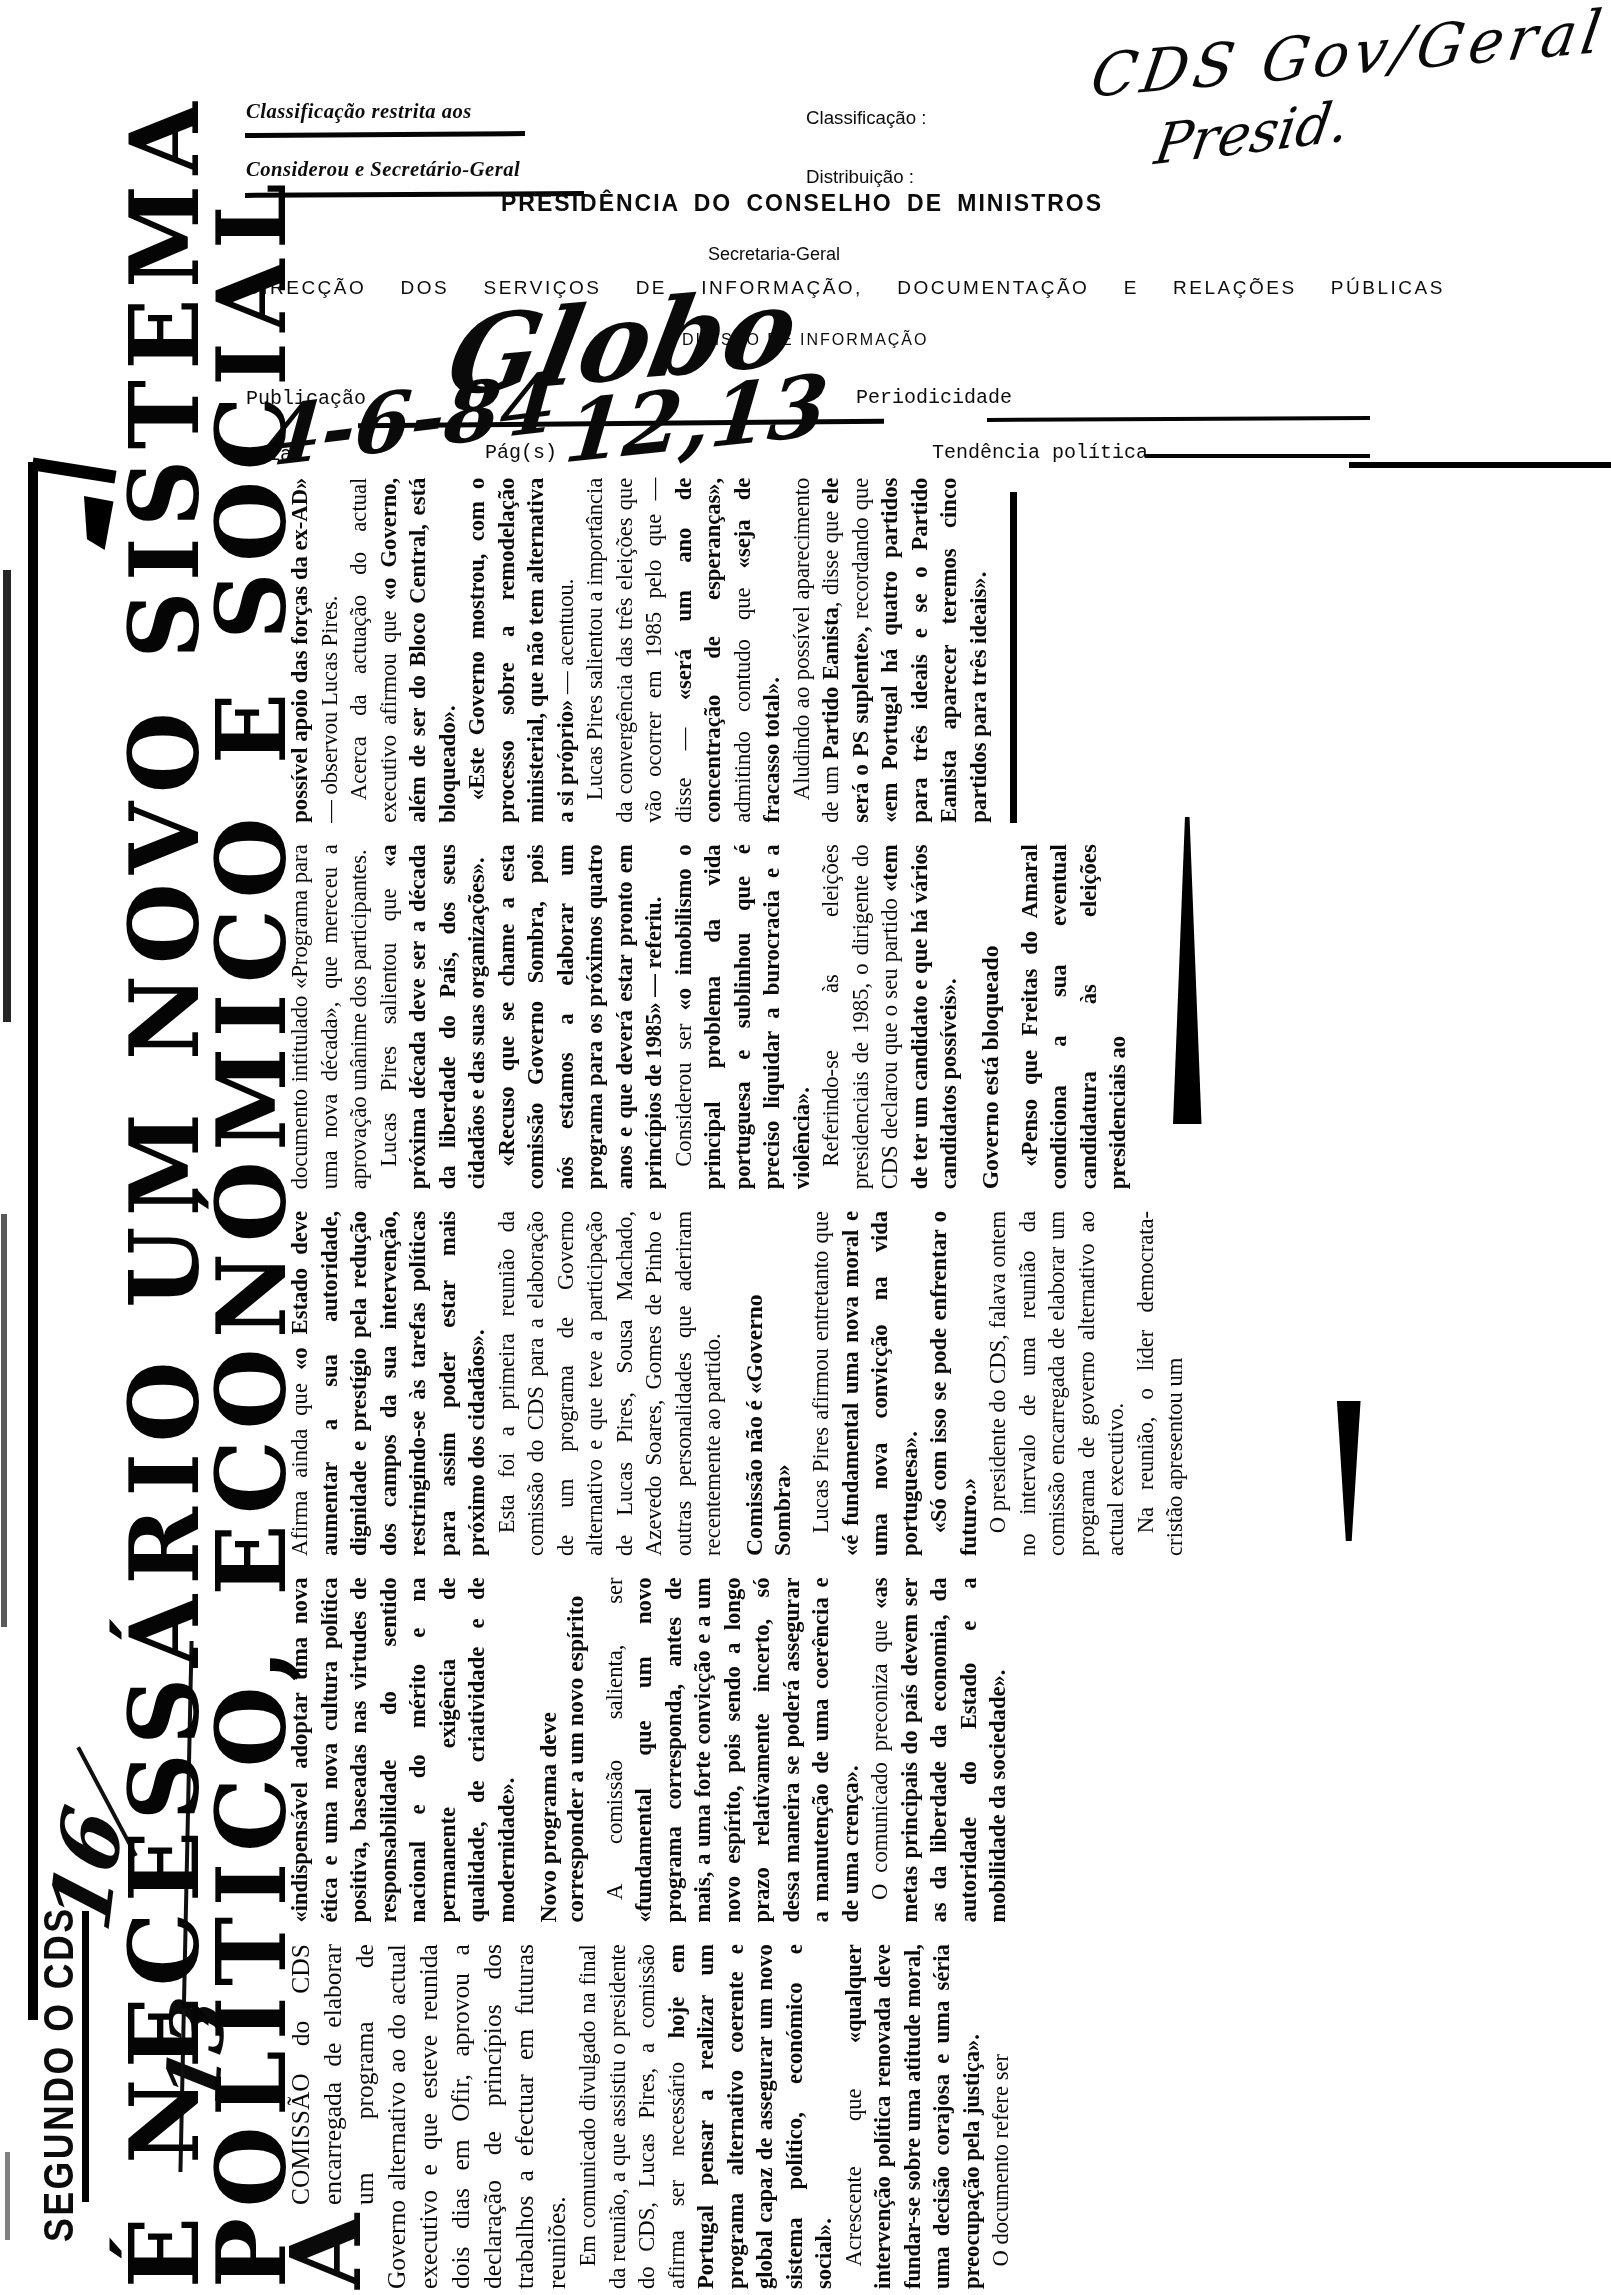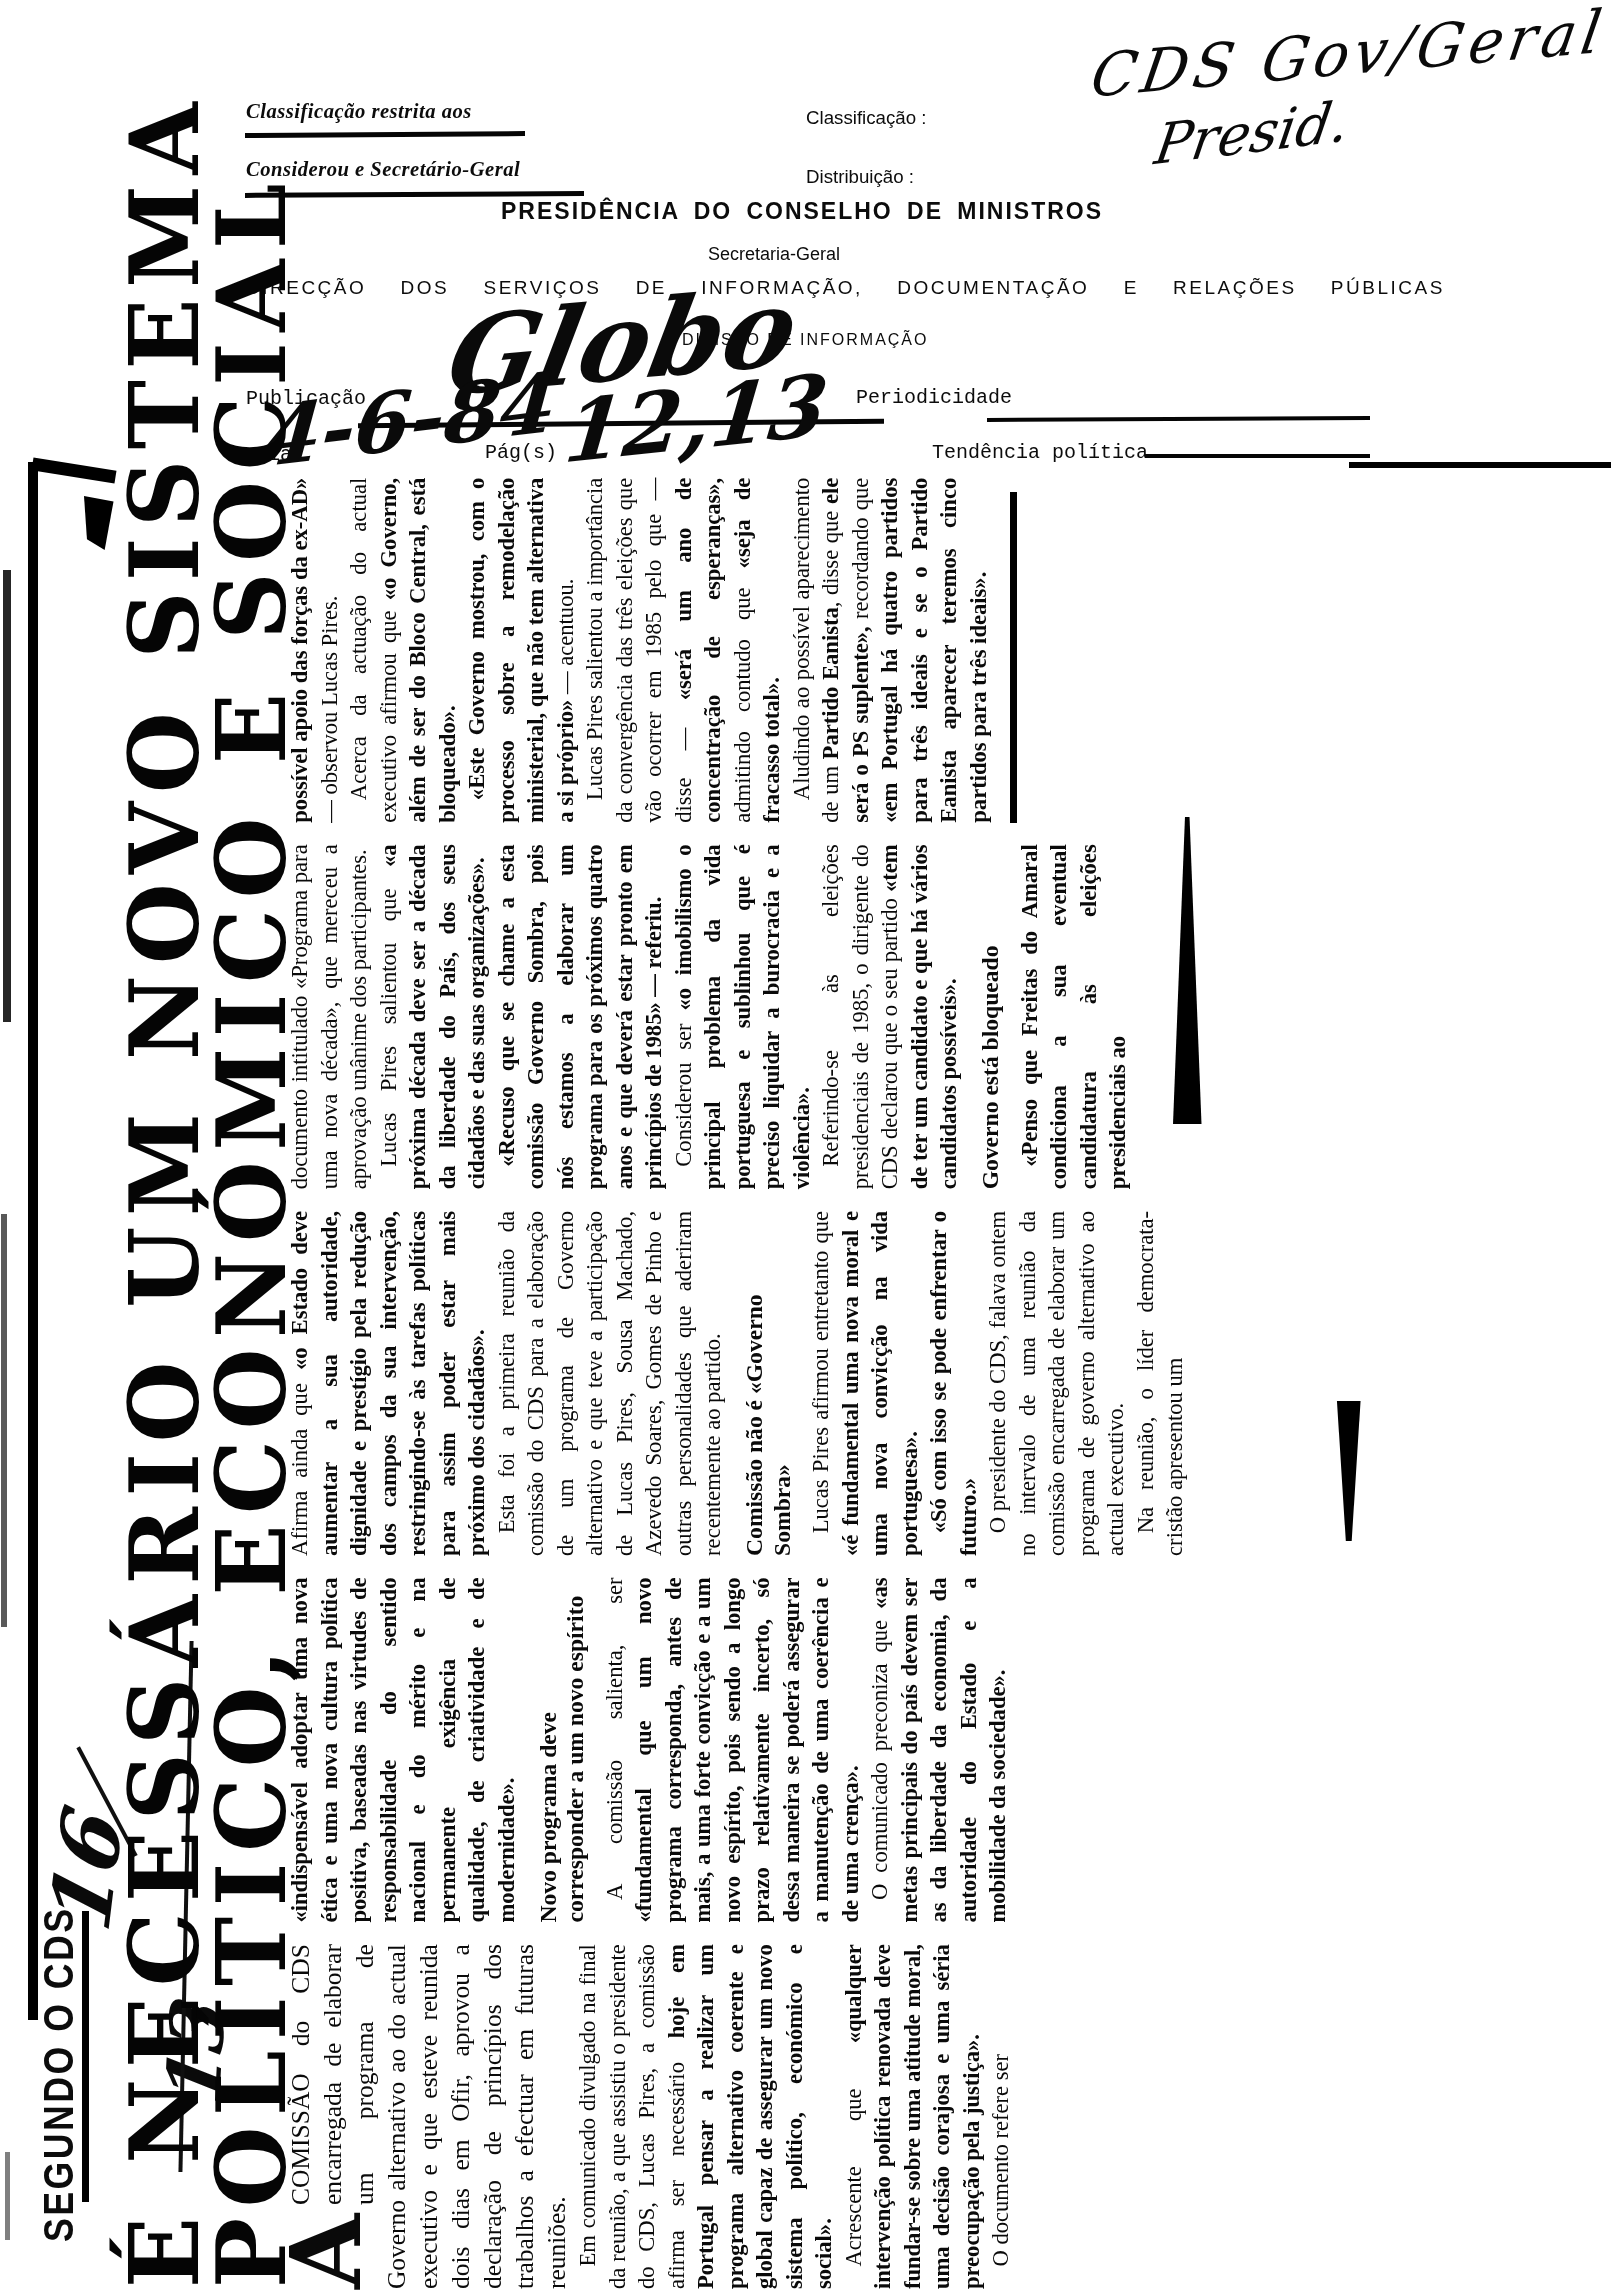--- a/index.html
+++ b/index.html
@@ -16,21 +16,21 @@
   #hw-top1{left:1091px;top:18.7px;font-size:59px;letter-spacing:4.9px;transform:rotate(-5deg) skewX(-14deg)}
   #hw-top2{left:1155px;top:101px;font-size:55px;transform:rotate(-7deg) skewX(-16deg)}
   #lbl-dist1,#lbl-dist2{left:246px;font-size:20.6px;font-style:italic;font-weight:bold;letter-spacing:0.5px}
   #lbl-dist1{top:100px}
   #lbl-dist2{top:158px}
   .rule{position:absolute;background:#050505}
   #rule-dist1{left:245px;top:132px;width:280px;height:4.9px;transform:rotate(-.4deg)}
   #rule-dist2{left:245px;top:192px;width:339px;height:4.9px;transform:rotate(-.3deg)}
   #lbl-class{left:806px;top:107px;font-size:18.7px;font-family:"Liberation Sans",sans-serif}
   #lbl-distr{left:806px;top:166px;font-size:18.7px;font-family:"Liberation Sans",sans-serif}
-  #org-title{left:501px;top:198px;font-size:23px;font-weight:bold;font-family:"Liberation Sans",sans-serif;letter-spacing:2px;word-spacing:5.9px}
+  #org-title{left:501px;top:190px;font-size:23px;font-weight:bold;font-family:"Liberation Sans",sans-serif;letter-spacing:2px;word-spacing:5.9px}
   #org-sub{left:708px;top:244px;font-size:18px;font-family:"Liberation Sans",sans-serif}
   #dir-line{left:246px;top:277px;font-size:19px;font-family:"Liberation Sans",sans-serif;letter-spacing:2.5px;word-spacing:26.5px}
   #div-line{left:682px;top:331px;font-size:16px;font-weight:normal;font-family:"Liberation Sans",sans-serif;letter-spacing:2px}
   .form-label{font-size:20px;font-family:Liberation Mono, monospace}
   #lbl-pub{left:246px;top:387px}
   #lbl-per{left:856px;top:386px}
   #lbl-dia{left:256px;top:443px}
   #lbl-pag{left:485px;top:441px}
   #lbl-ten{left:932px;top:441px}
   #rule-pub{left:358px;top:421px;width:526px;height:5.4px;transform:rotate(-.5deg)}

